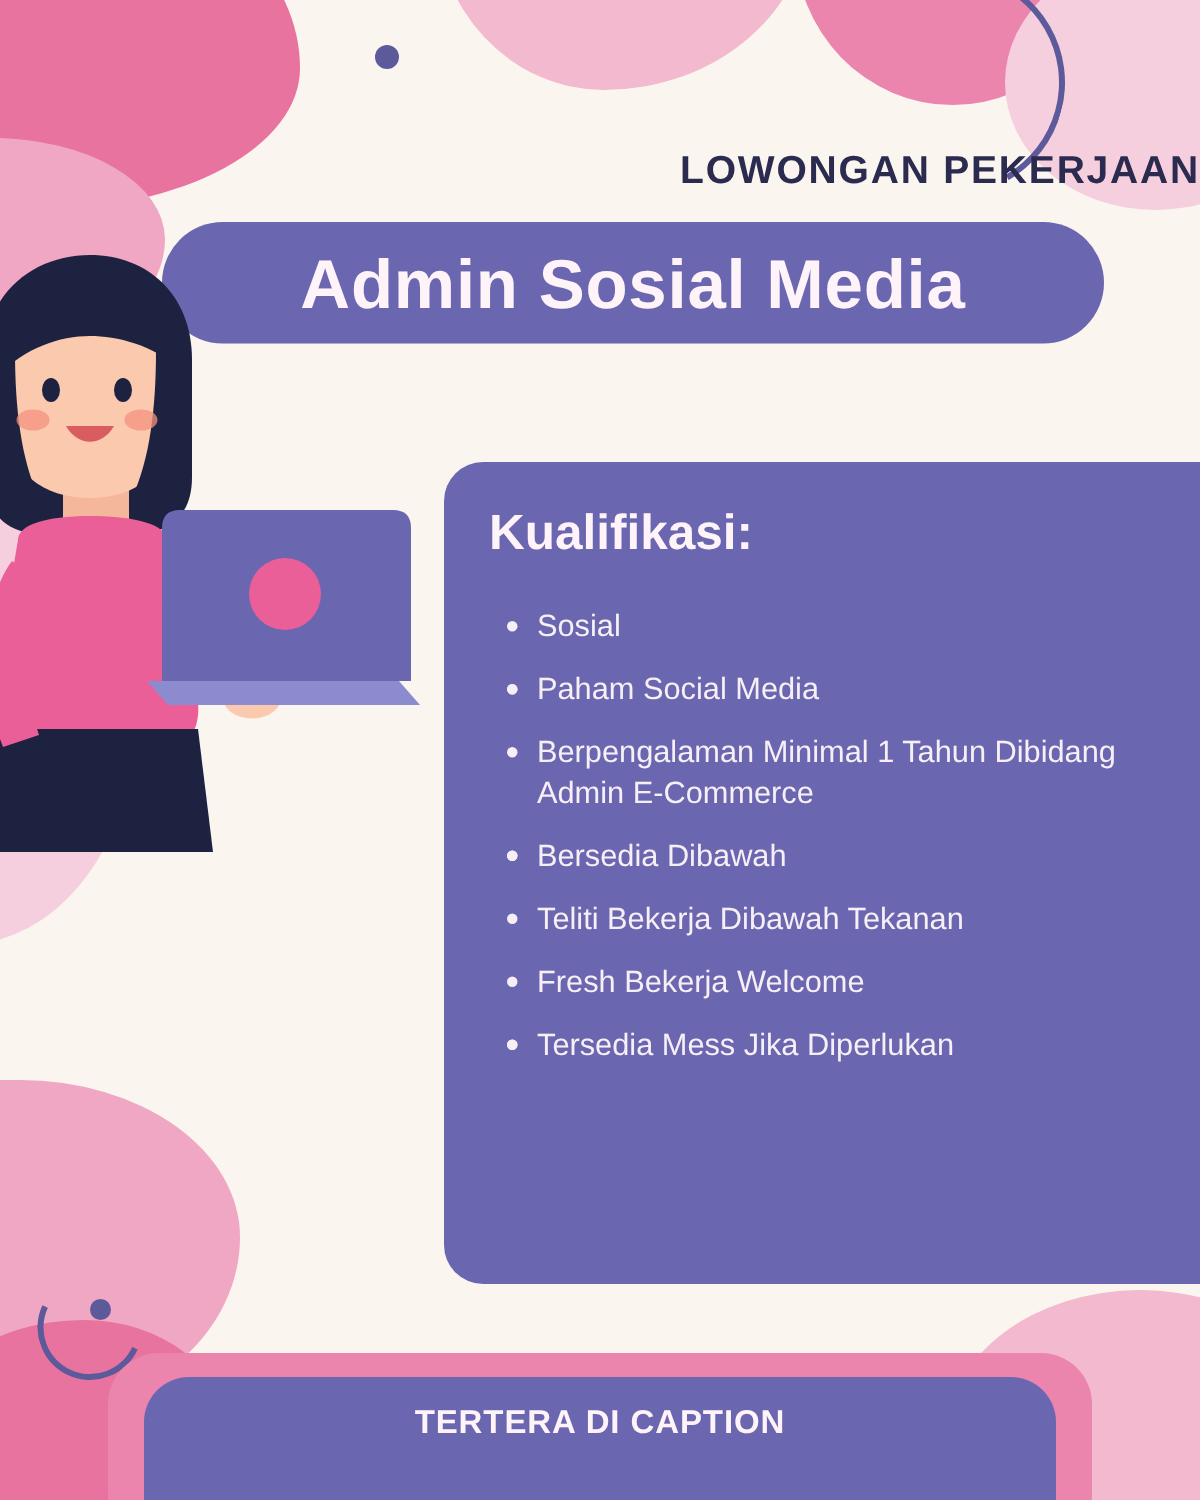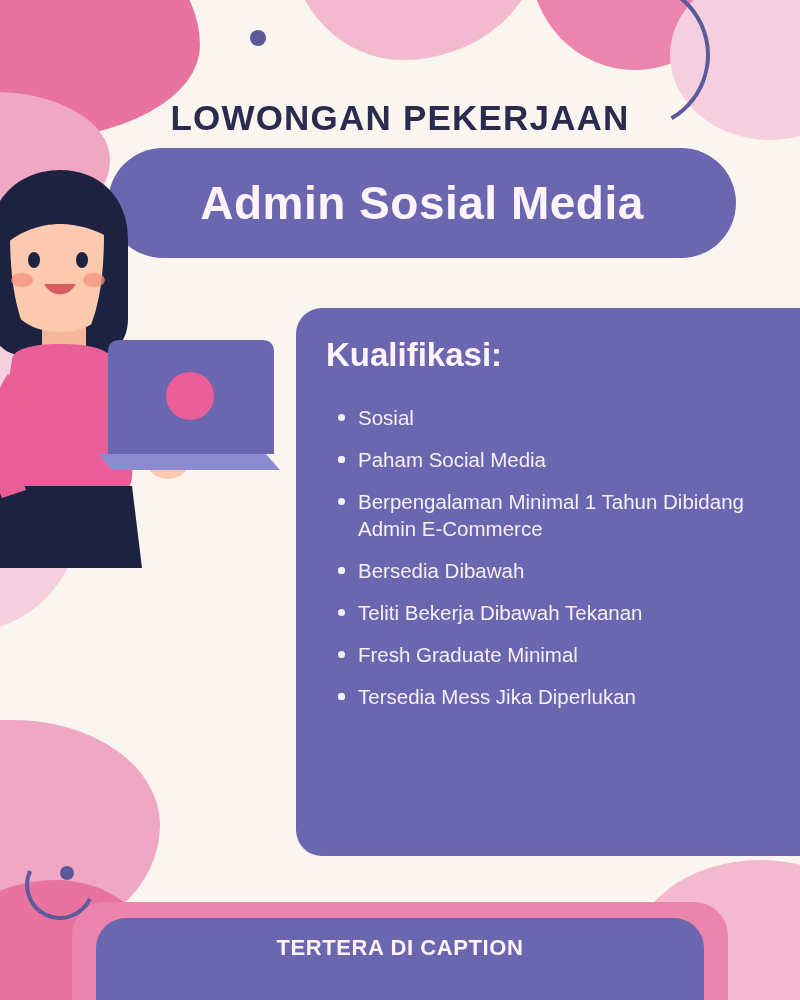--- a/index.html
+++ b/index.html
@@ -92,33 +92,33 @@
     transform: rotate(-20deg);
   }
 
   
   .content { position: relative; z-index: 5; width: 800px; height: 1000px; }
 
   .headline {
     position: absolute;
     top: 98px;
     left: 0; right: 0;
-    text-align: center;
-    font-size: 35px;
+    text-align: right;
+    font-size: 26px;
     font-weight: bold;
     letter-spacing: 1.2px;
     color: #2b2b50;
   }
 
   .title-banner {
     position: absolute;
     top: 148px;
     left: 108px;
     width: 628px;
-    height: 110px;
+    height: 81px;
     background: #6b66b0;
     border-radius: 56px;
     display: flex;
     align-items: center;
     justify-content: center;
   }
   .title-banner .title-text {
     color: #fdf3f8;
     font-size: 46px;
     font-weight: bold;
@@ -265,21 +265,21 @@
   <div class="qual-card">
     <div class="qual-title">Kualifikasi:</div>
     <ul class="qual-list">
       <li><span class="bullet"></span><span>Sosial</span></li>
       <li><span class="bullet"></span></li>
       <li><span class="bullet"></span><span>Paham Social Media</span></li>
       <li><span class="bullet"></span><span>Berpengalaman Minimal 1 Tahun Dibidang Admin E-Commerce</span></li>
       <li class="wide"><span class="bullet"></span></li>
       <li><span class="bullet"></span><span>Bersedia Dibawah</span></li>
       <li><span class="bullet"></span><span>Teliti Bekerja Dibawah Tekanan</span></li>
-      <li><span class="bullet"></span><span>Fresh Graduate Minimal</span></li>
+      <li><span class="bullet"></span><span>Fresh Bekerja Welcome</span></li>
       <li><span class="bullet"></span></li>
       <li><span class="bullet"></span><span>Tersedia Mess Jika Diperlukan</span></li>
     </ul>
   </div>
 
   <div class="bottom-pink"></div>
   <div class="bottom-purple">
     <div class="line">TERTERA DI CAPTION</div>
   </div>
 

